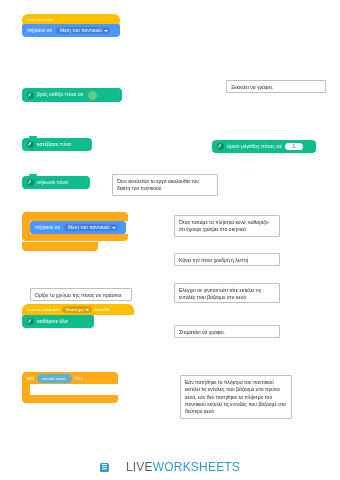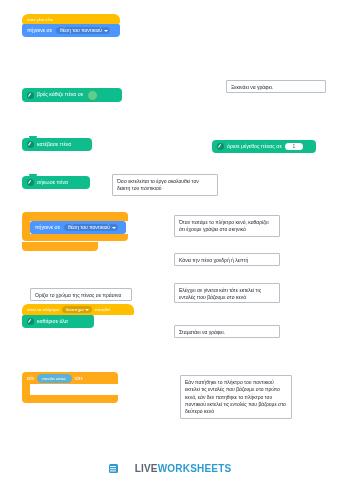--- a/index.html
+++ b/index.html
@@ -170,22 +170,22 @@
   }
   .logo-mark:before {
     content: "";
     position: absolute;
     left: 1.6px; top: 1.6px;
     width: 5.8px; height: 1.4px;
     background: #fff;
     box-shadow: 0 2.2px 0 #fff, 0 4.4px 0 #fff;
   }
   .logo-text {
-    font-size: 10px;
-    font-weight: bold;
+    font-size: 12px;
+    font-weight: normal;
     color: #5a6472;
     letter-spacing: 0.2px;
     padding-left: 14px;
   }
   .logo-text .w { color: #2e9ad0; }
 </style>
 </head>
 <body>
 
 <div class="page">

